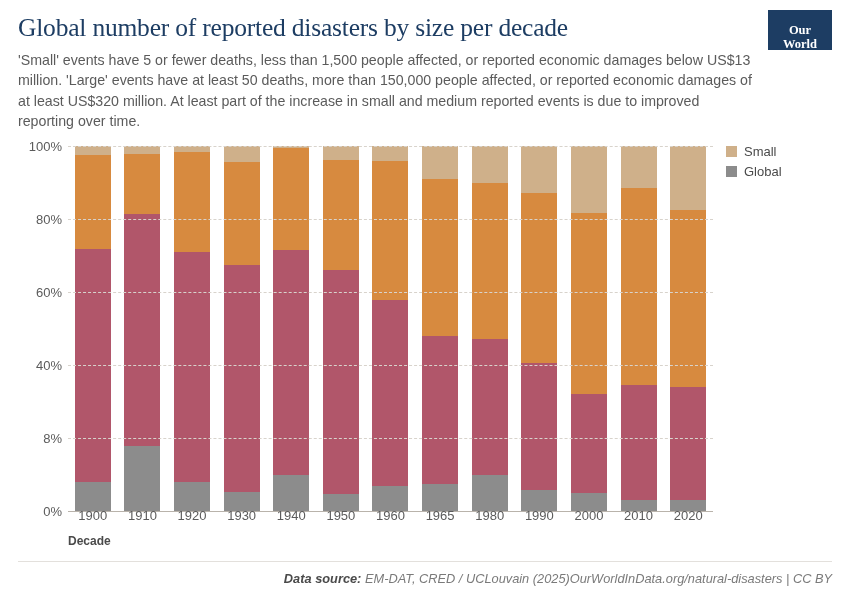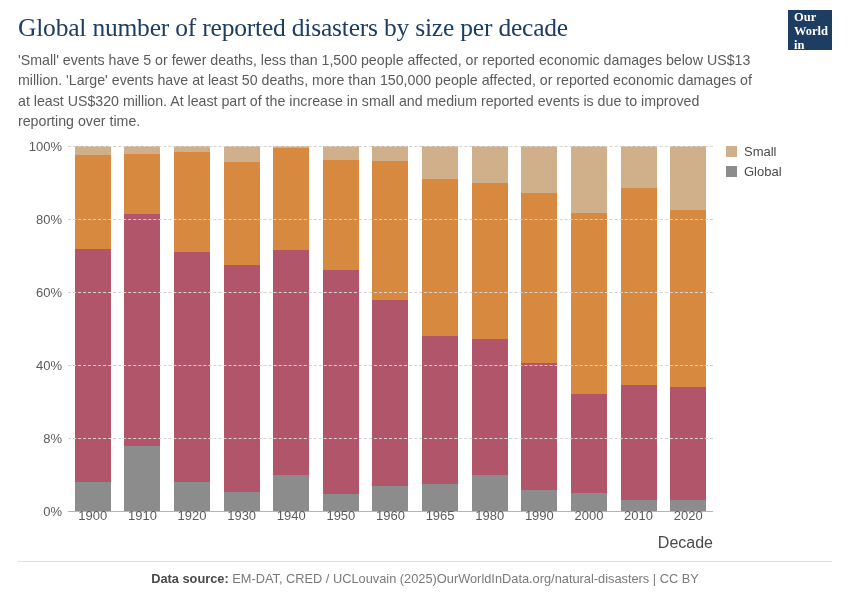--- a/index.html
+++ b/index.html
@@ -33,30 +33,30 @@
     color: #5b5b5b;
     line-height: 1.44;
     max-width: 735px;
     margin: 0;
   }
 
   .owid-logo {
     position: absolute;
     top: 10px;
     right: 18px;
-    width: 44px;
+    width: 64px;
     height: 40px;
     background: #1d3d63;
     color: #ffffff;
     font-family: "Liberation Serif", serif;
     font-weight: 700;
     font-size: 12.5px;
     line-height: 1.12;
-    text-align: left;
-    padding: 0 6px;
+    text-align: center;
+    padding: 13px 6px;
   }
   .owid-logo .l2 { display: block; }
 
   
   .chart-wrap {
     position: absolute;
     top: 136px;
     left: 0;
     width: 850px;
     height: 420px;
@@ -124,23 +124,23 @@
     text-align: center;
     font-size: 13px;
     color: #5b5b5b;
     transform: translateX(-50%);
   }
   .xlabel {
     position: absolute;
     top: 398px;
     left: 68px;
     width: 645px;
-    text-align: right;
-    font-size: 16px;
-    font-weight: normal;
+    text-align: left;
+    font-size: 12px;
+    font-weight: bold;
     color: #4a4a4a;
   }
 
   
   .legend {
     position: absolute;
     left: 726px;
     top: 142px;
     width: 110px;
   }
@@ -163,24 +163,25 @@
 
   
   .footer {
     position: absolute;
     left: 18px;
     right: 18px;
     bottom: 14px;
     border-top: 1px solid #e3e0dc;
     padding-top: 9px;
     display: flex;
-    justify-content: center;
+    justify-content: flex-end;
     align-items: baseline;
     font-size: 12.8px;
     color: #7a7a7a;
+    font-style: italic;
   }
   .footer .src-label { font-weight: bold; color: #4a4a4a; }
   .footer a { color: #7a7a7a; text-decoration: none; }
 </style>
 </head>
 <body>
 
 <div class="header">
   <h1 class="title">Global number of reported disasters by size per decade</h1>
   <p class="subtitle">'Small' events have 5 or fewer deaths, less than 1,500 people affected, or reported economic damages below US$13 million. 'Large' events have at least 50 deaths, more than 150,000 people affected, or reported economic damages of at least US$320 million. At least part of the increase in small and medium reported events is due to improved reporting over time.</p>

